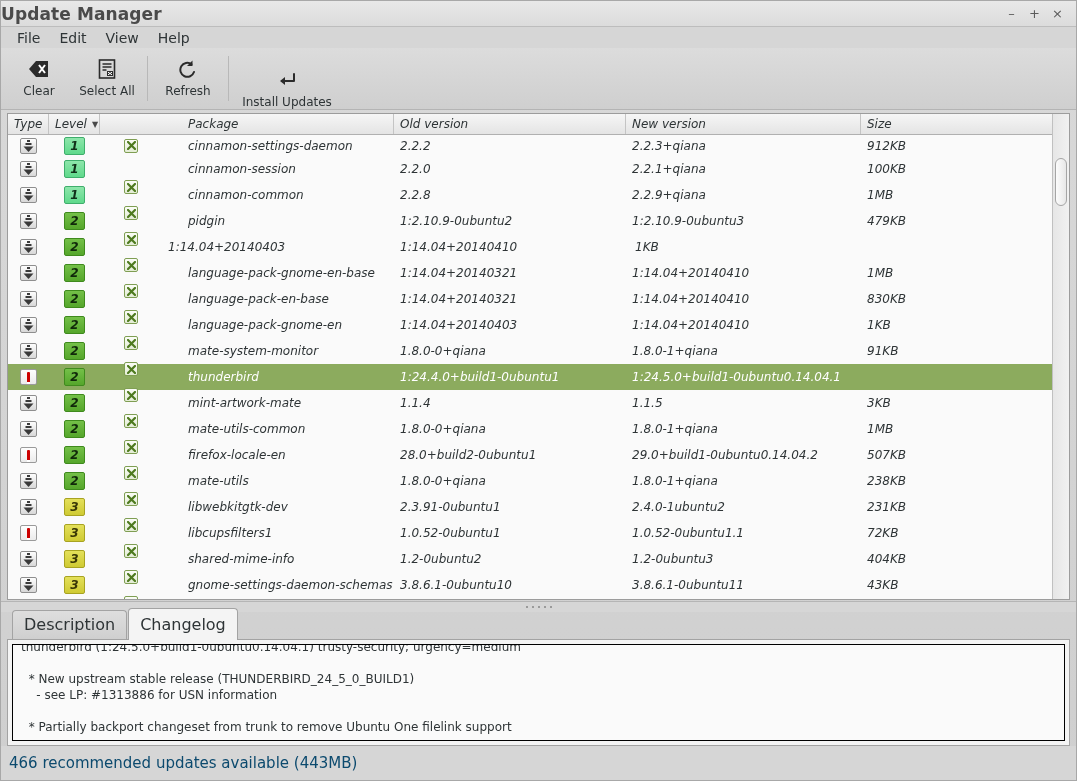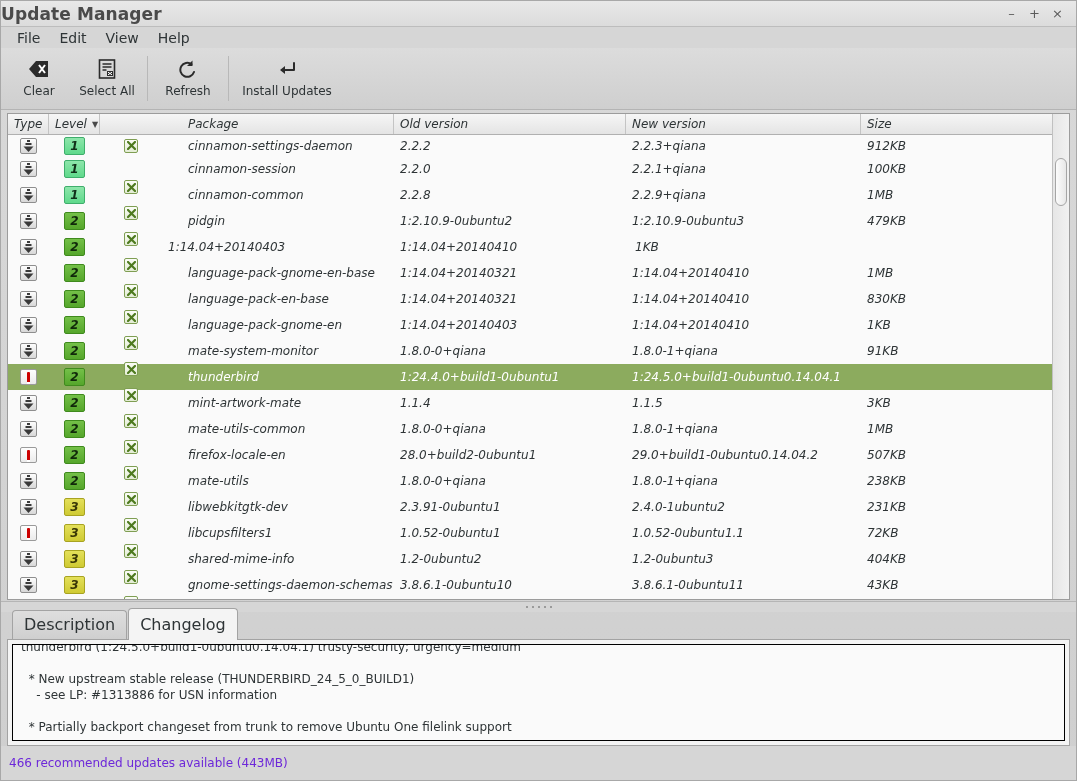--- a/index.html
+++ b/index.html
@@ -94,21 +94,21 @@
   .tb-btn {
     width: 68px;
     display: flex;
     flex-direction: column;
     align-items: center;
     justify-content: center;
     gap: 5px;
     cursor: default;
     border-radius: 3px;
   }
-  .tb-btn.wide { width: 104px; }
+  .tb-btn.wide { width: 104px; justify-content: flex-end; }
   .tb-icon {
     height: 20px;
     display: flex;
     align-items: center;
     justify-content: center;
     color: #2b2b2b;
   }
   .tb-label { font-size: 12px; color: #2e3436; white-space: nowrap; }
   .tb-sep {
     width: 1px;
@@ -385,22 +385,22 @@
     background: linear-gradient(to right, #fcfcfc, #e7e7e7);
   }
 
   
   .statusbar {
     flex: 0 0 34px;
     height: 34px;
     display: flex;
     align-items: center;
     padding-left: 8px;
-    font-size: 12px;
-    color: #6d28d9;
+    font-size: 15px;
+    color: #0c4a6e;
     background: #d6d6d6;
   }
 </style>
 </head>
 <body>
 
 <div class="window">
 
   <div class="titlebar">
     <div class="title-text">Update Manager</div>

